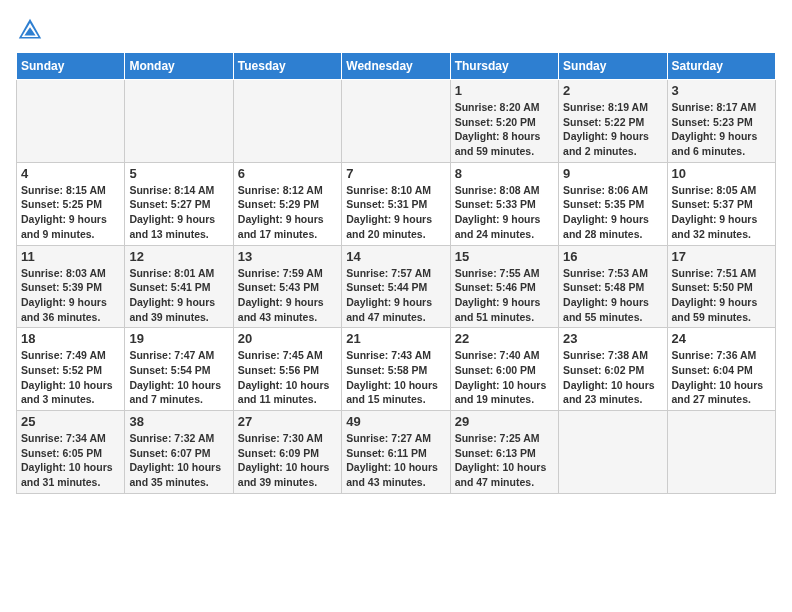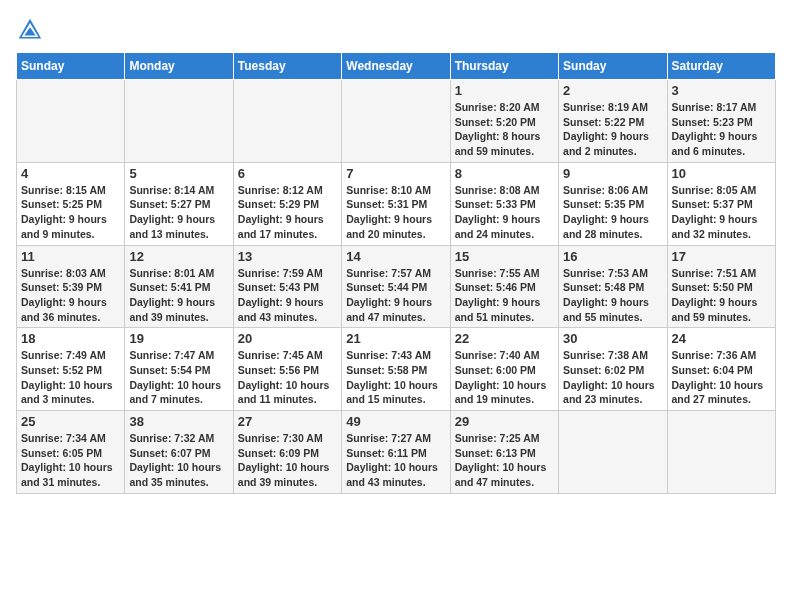--- a/index.html
+++ b/index.html
@@ -216,21 +216,21 @@
         </td>
         <td>
           <span class="day-num">21</span>
           <div class="day-info">Sunrise: 7:43 AM<br>Sunset: 5:58 PM<br>Daylight: 10 hours<br>and 15 minutes.</div>
         </td>
         <td>
           <span class="day-num">22</span>
           <div class="day-info">Sunrise: 7:40 AM<br>Sunset: 6:00 PM<br>Daylight: 10 hours<br>and 19 minutes.</div>
         </td>
         <td>
-          <span class="day-num">30</span>
+          <span class="day-num">23</span>
           <div class="day-info">Sunrise: 7:38 AM<br>Sunset: 6:02 PM<br>Daylight: 10 hours<br>and 23 minutes.</div>
         </td>
         <td>
           <span class="day-num">24</span>
           <div class="day-info">Sunrise: 7:36 AM<br>Sunset: 6:04 PM<br>Daylight: 10 hours<br>and 27 minutes.</div>
         </td>
       </tr>
       <tr>
         <td>
           <span class="day-num">25</span>

